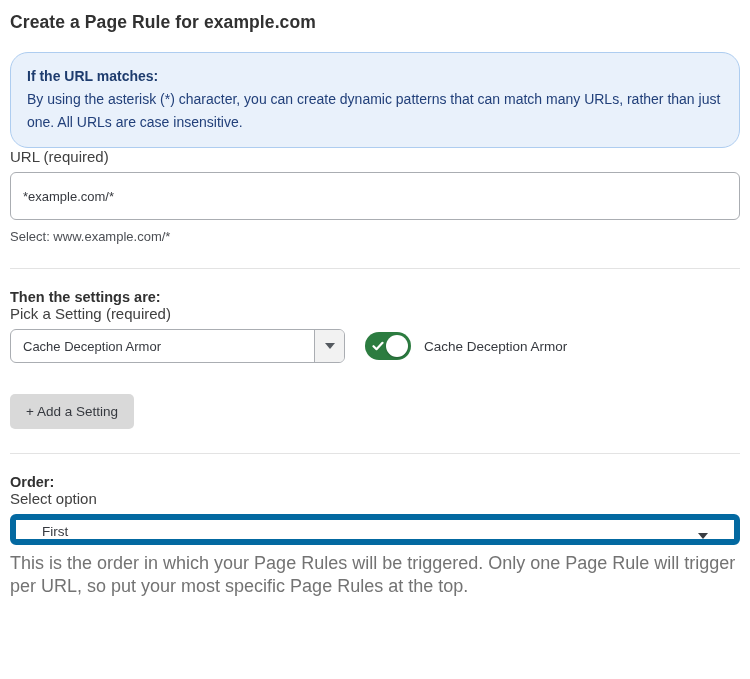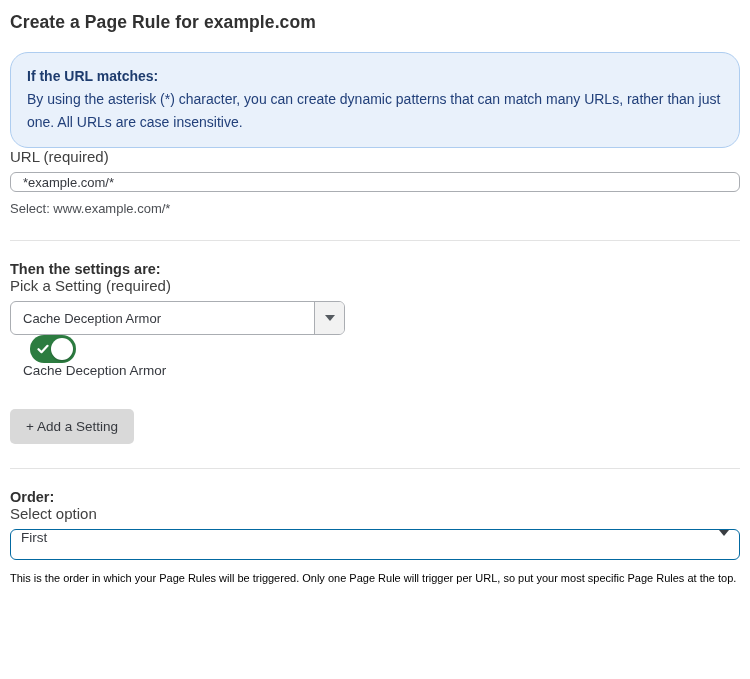--- a/index.html
+++ b/index.html
@@ -42,21 +42,21 @@
   .info-link-suffix { color: #22407a; }
   
   .field-label {
     display: block;
     font-size: 15px;
     color: #404040;
     margin-bottom: 7px;
   }
   .text-input {
     width: 100%;
-    height: 20px;
+    height: 48px;
     border: 1px solid #aaadb2;
     border-radius: 6px;
     padding: 0 12px;
     font-size: 13px;
     font-family: "Liberation Sans", "DejaVu Sans", sans-serif;
     color: #36393f;
     background: #ffffff;
     outline: none;
   }
   .helper-text {
@@ -71,23 +71,22 @@
   }
   .section-heading {
     font-size: 14.5px;
     font-weight: bold;
     color: #313131;
     margin-top: 20px;
   }
   
   .setting-row {
     display: flex;
-    align-items: flex-start;
+    align-items: center;
     margin-top: 0;
-    flex-direction: column;
   }
   .setting-select {
     display: inline-flex;
     align-items: stretch;
     width: 335px;
     height: 34px;
     border: 1px solid #aaadb2;
     border-radius: 6px;
     overflow: hidden;
     background: #ffffff;
@@ -163,44 +162,44 @@
     font-size: 13.5px;
     font-family: "Liberation Sans", "DejaVu Sans", sans-serif;
     cursor: pointer;
   }
   .btn-add {
     margin-top: 31px;
   }
   
   .order-select {
     display: flex;
-    align-items: flex-start;
+    align-items: flex-end;
     width: 100%;
     height: 31px;
-    border: 1px solid #0369a1;
+    border: 6px solid #0369a1;
     border-radius: 6px;
-    padding: 0 10px;
+    padding: 0 26px;
     background: #ffffff;
     cursor: pointer;
   }
   .order-select-value {
     flex: 1;
     font-size: 13.5px;
     color: #36393f;
   }
   .order-caret {
     width: 0; height: 0;
     border-left: 5px solid transparent;
     border-right: 5px solid transparent;
     border-top: 6px solid #3a3d42;
   }
   .order-helper {
-    font-size: 11px;
+    font-size: 18px;
     line-height: 23px;
-    color: #000000;
+    color: #737373;
     margin-top: 7px;
   }
 </style>
 </head>
 <body>
 
 
 
 <h1 class="page-title">Create a Page Rule for example.com</h1>
 

